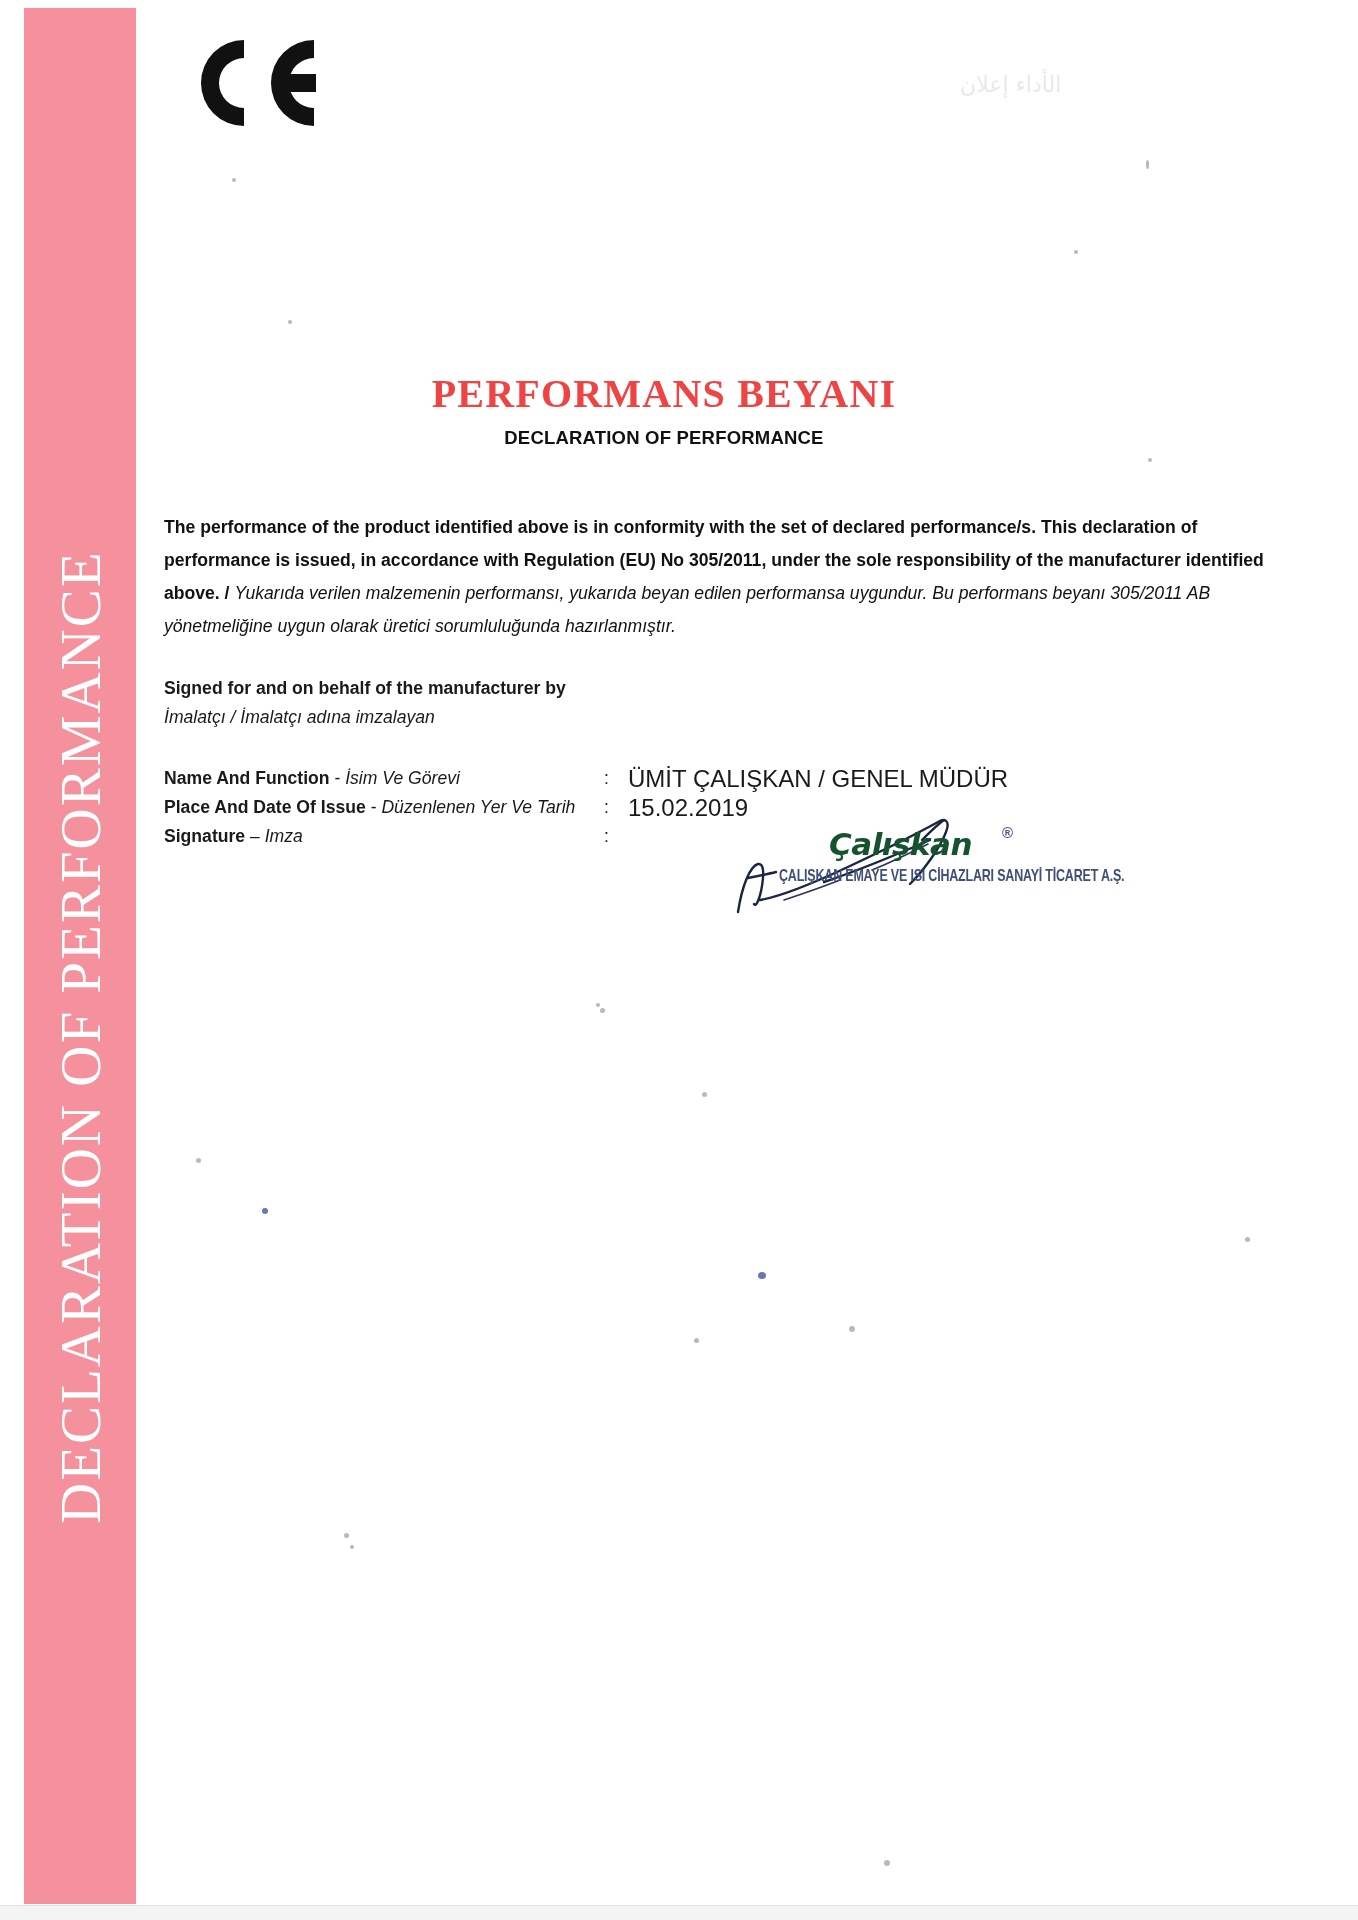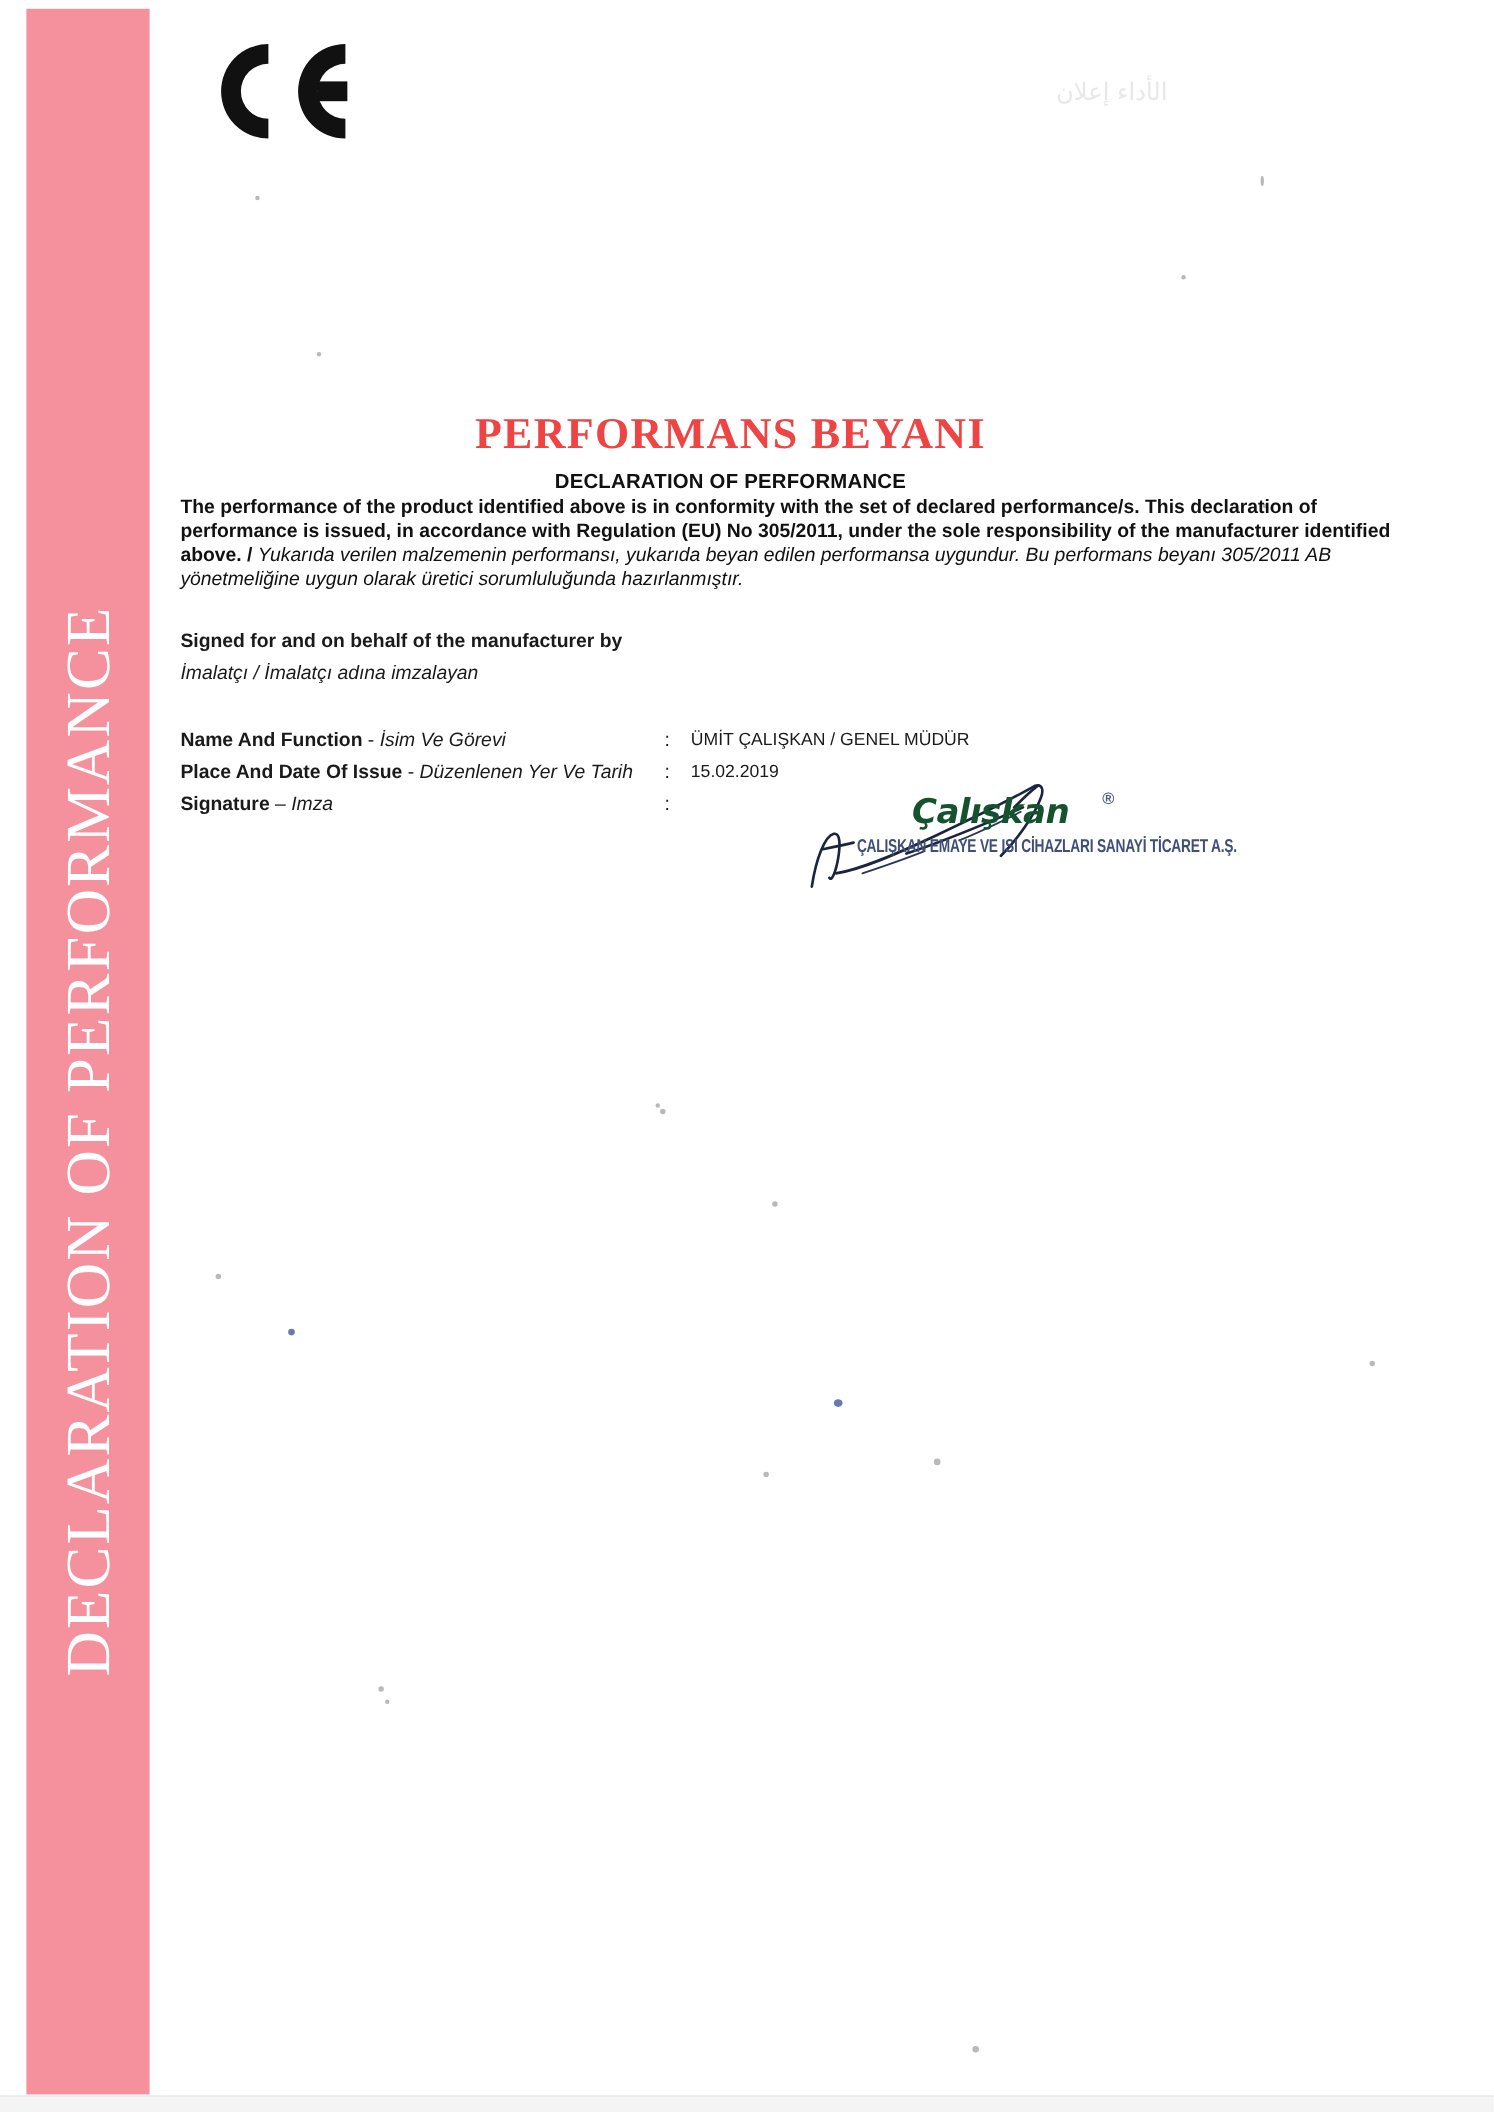--- a/index.html
+++ b/index.html
@@ -115,23 +115,24 @@
     text-align: center;
     font-family: "Liberation Sans", sans-serif;
     font-weight: bold;
     font-size: 18.5px;
     letter-spacing: 0.2px;
     color: #111111;
     padding-right: 110px;
   }
 
   .para {
+    margin-top: 62px;
     width: 1103px;
     font-size: 17.6px;
-    line-height: 22px;
+    line-height: 33px;
     color: #111111;
   }
   .para b { font-weight: bold; }
   .para i { font-style: italic; font-weight: normal; }
 
   .signed-block {
     margin-top: 31px;
   }
   .signed-line1 {
     font-size: 17.6px;
@@ -158,21 +159,21 @@
     white-space: nowrap;
   }
   .field-label b { font-weight: bold; }
   .field-label i { font-style: italic; }
   .field-colon {
     width: 24px;
     text-align: left;
   }
   .field-value {
     white-space: nowrap;
-    font-size: 16px;
+    font-size: 24px;
   }
 
   
   .signature-area {
     position: absolute;
     left: 560px;
     top: 40px;
     width: 520px;
     height: 150px;
   }

